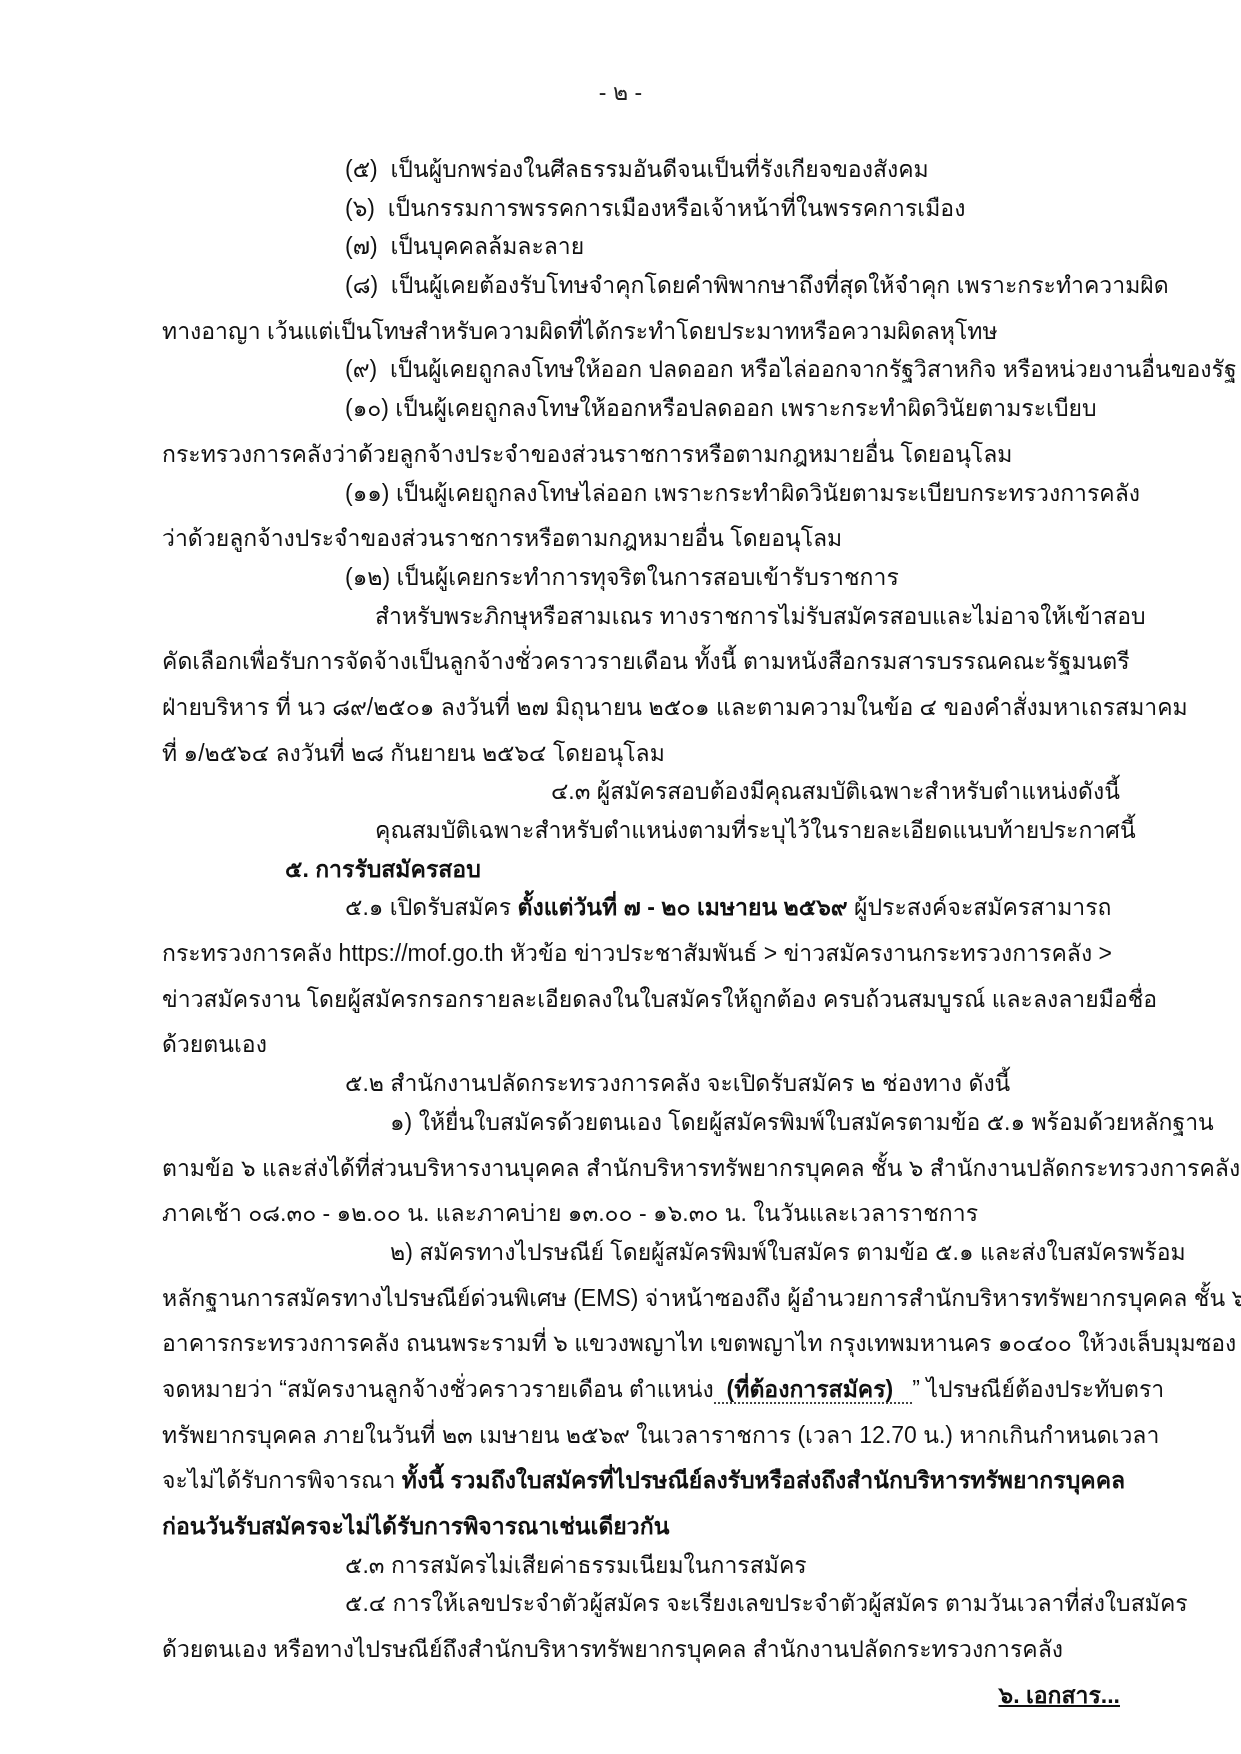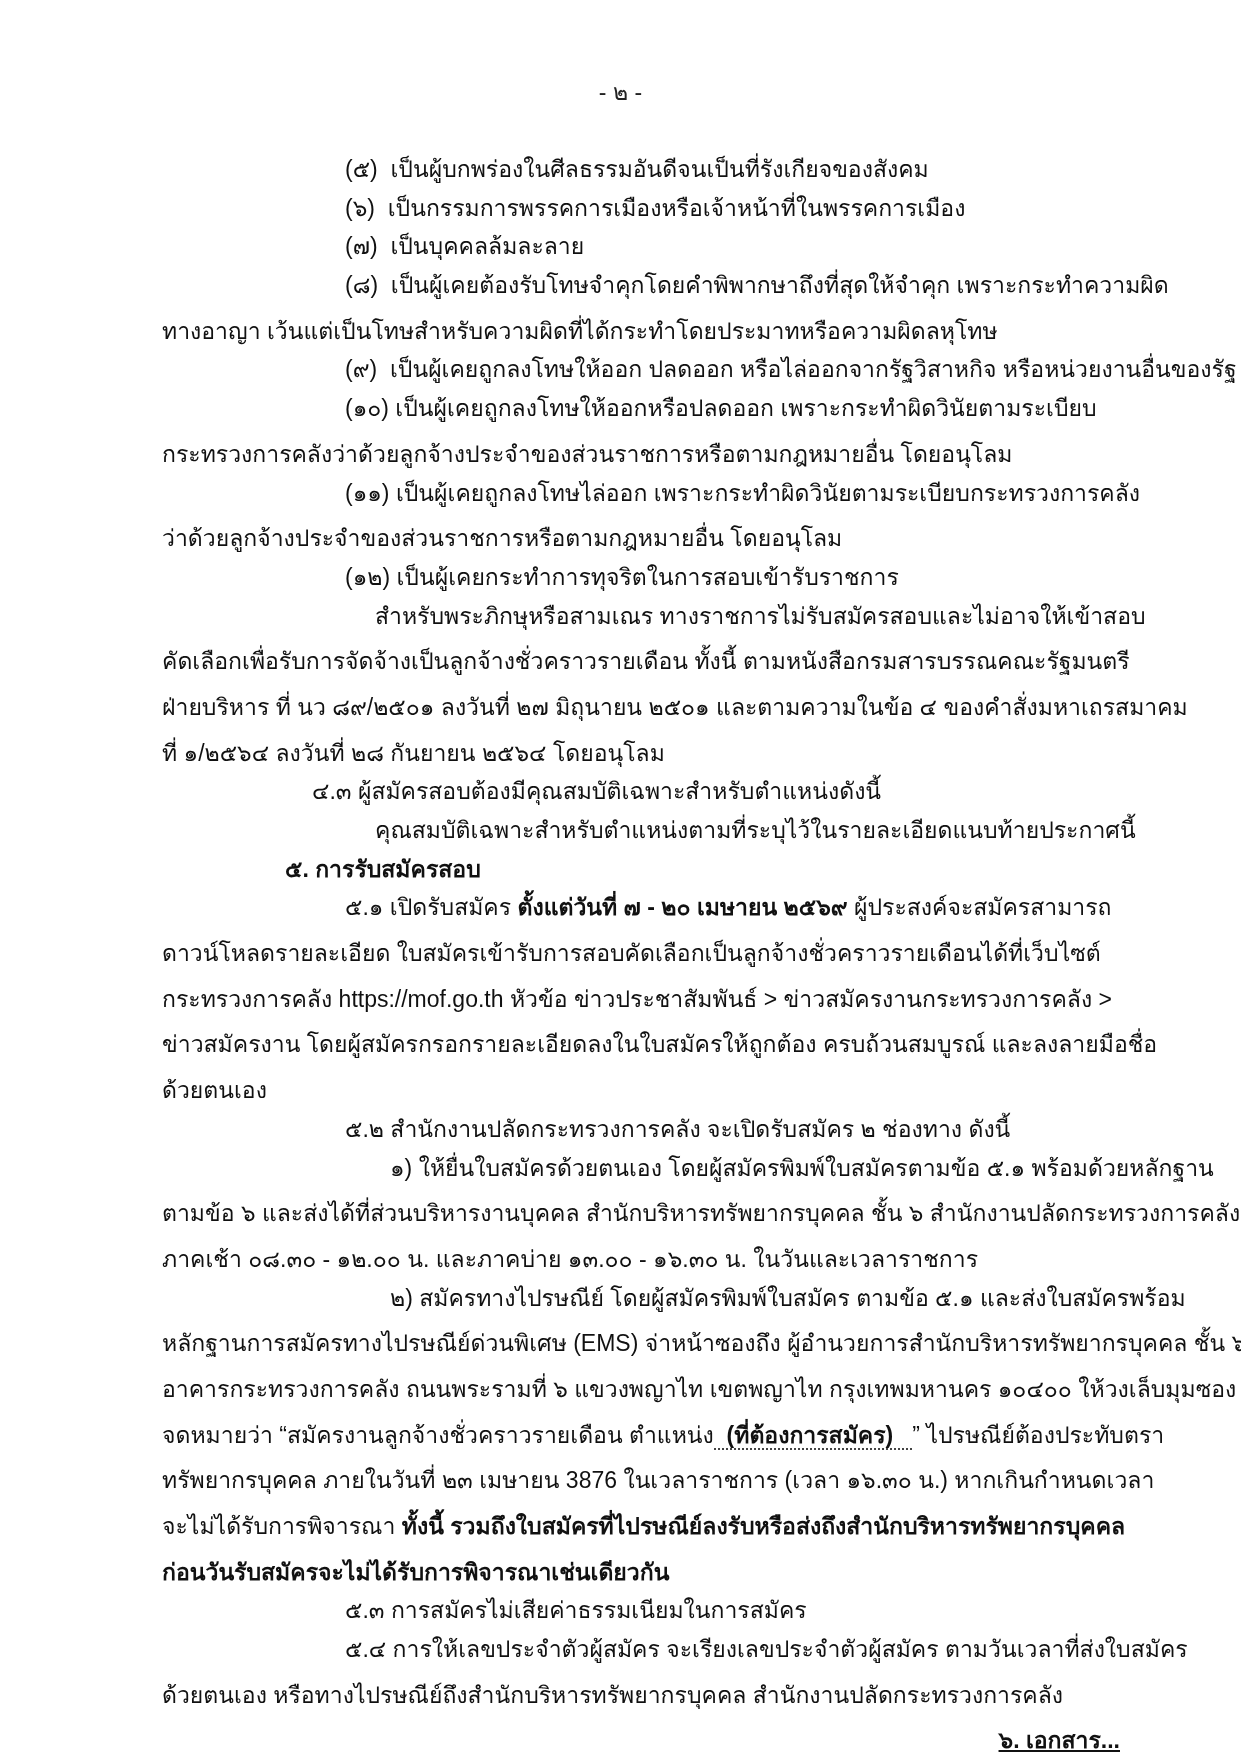--- a/index.html
+++ b/index.html
@@ -29,21 +29,21 @@
     width:958px;
   }
   .line{
     height:38.7px;
     line-height:38.7px;
     white-space:pre;
   }
   .al-right{text-align:right;text-decoration:underline;}
   .ind-none{padding-left:0;margin-top:7px;}
   .ind-h5{padding-left:123px;}
-  .ind-s43{padding-left:150px;}
+  .ind-s43{padding-left:150px;text-align:right;}
   .ind-item{padding-left:183px;}
   .ind-deep{padding-left:213px;}
   .ind-num{padding-left:228px;}
   .s-n{font-weight:normal;}
   .s-b{font-weight:bold;}
   .s-d{font-weight:bold;border-bottom:2px dotted #444;}
 </style>
 </head>
 <body>
 
@@ -62,33 +62,32 @@
       <div class="line ind-none"><span class="s-n">ว่าด้วยลูกจ้างประจำของส่วนราชการหรือตามกฎหมายอื่น โดยอนุโลม</span></div>
       <div class="line ind-item"><span class="s-n">(๑๒) เป็นผู้เคยกระทำการทุจริตในการสอบเข้ารับราชการ</span></div>
       <div class="line ind-deep"><span class="s-n">สำหรับพระภิกษุหรือสามเณร ทางราชการไม่รับสมัครสอบและไม่อาจให้เข้าสอบ</span></div>
       <div class="line ind-none"><span class="s-n">คัดเลือกเพื่อรับการจัดจ้างเป็นลูกจ้างชั่วคราวรายเดือน ทั้งนี้ ตามหนังสือกรมสารบรรณคณะรัฐมนตรี</span></div>
       <div class="line ind-none"><span class="s-n">ฝ่ายบริหาร ที่ นว ๘๙/๒๕๐๑ ลงวันที่ ๒๗ มิถุนายน ๒๕๐๑ และตามความในข้อ ๔ ของคำสั่งมหาเถรสมาคม</span></div>
       <div class="line ind-none"><span class="s-n">ที่ ๑/๒๕๖๔ ลงวันที่ ๒๘ กันยายน ๒๕๖๔ โดยอนุโลม</span></div>
       <div class="line ind-s43"><span class="s-n">๔.๓ ผู้สมัครสอบต้องมีคุณสมบัติเฉพาะสำหรับตำแหน่งดังนี้</span></div>
       <div class="line ind-deep"><span class="s-n">คุณสมบัติเฉพาะสำหรับตำแหน่งตามที่ระบุไว้ในรายละเอียดแนบท้ายประกาศนี้</span></div>
       <div class="line ind-h5"><span class="s-b">๕. การรับสมัครสอบ</span></div>
       <div class="line ind-item"><span class="s-n">๕.๑ เปิดรับสมัคร </span><span class="s-b">ตั้งแต่วันที่ ๗ - ๒๐ เมษายน ๒๕๖๙</span><span class="s-n"> ผู้ประสงค์จะสมัครสามารถ</span></div>
-      <div class="line ind-none"><span class="s-n">ดาวน์โหลดรายละเอียด ใบสมัครเข้ารับการสอบคัดเลือกเป็นลูกจ้างชั่วคราวรายเดือนได้ที่เว็บไซต์</span></div>
       <div class="line ind-none"><span class="s-n">กระทรวงการคลัง https://mof.go.th หัวข้อ ข่าวประชาสัมพันธ์ &gt; ข่าวสมัครงานกระทรวงการคลัง &gt;</span></div>
       <div class="line ind-none"><span class="s-n">ข่าวสมัครงาน โดยผู้สมัครกรอกรายละเอียดลงในใบสมัครให้ถูกต้อง ครบถ้วนสมบูรณ์ และลงลายมือชื่อ</span></div>
       <div class="line ind-none"><span class="s-n">ด้วยตนเอง</span></div>
       <div class="line ind-item"><span class="s-n">๕.๒ สำนักงานปลัดกระทรวงการคลัง จะเปิดรับสมัคร ๒ ช่องทาง ดังนี้</span></div>
       <div class="line ind-num"><span class="s-n">๑) ให้ยื่นใบสมัครด้วยตนเอง โดยผู้สมัครพิมพ์ใบสมัครตามข้อ ๕.๑ พร้อมด้วยหลักฐาน</span></div>
       <div class="line ind-none"><span class="s-n">ตามข้อ ๖ และส่งได้ที่ส่วนบริหารงานบุคคล สำนักบริหารทรัพยากรบุคคล ชั้น ๖ สำนักงานปลัดกระทรวงการคลัง</span></div>
       <div class="line ind-none"><span class="s-n">ภาคเช้า ๐๘.๓๐ - ๑๒.๐๐ น. และภาคบ่าย ๑๓.๐๐ - ๑๖.๓๐ น. ในวันและเวลาราชการ</span></div>
       <div class="line ind-num"><span class="s-n">๒) สมัครทางไปรษณีย์ โดยผู้สมัครพิมพ์ใบสมัคร ตามข้อ ๕.๑ และส่งใบสมัครพร้อม</span></div>
       <div class="line ind-none"><span class="s-n">หลักฐานการสมัครทางไปรษณีย์ด่วนพิเศษ (EMS) จ่าหน้าซองถึง ผู้อำนวยการสำนักบริหารทรัพยากรบุคคล ชั้น ๖</span></div>
       <div class="line ind-none"><span class="s-n">อาคารกระทรวงการคลัง ถนนพระรามที่ ๖ แขวงพญาไท เขตพญาไท กรุงเทพมหานคร ๑๐๔๐๐ ให้วงเล็บมุมซอง</span></div>
       <div class="line ind-none"><span class="s-n">จดหมายว่า “สมัครงานลูกจ้างชั่วคราวรายเดือน ตำแหน่ง</span><span class="s-d">&nbsp;&nbsp;(ที่ต้องการสมัคร)&nbsp;&nbsp;&nbsp;</span><span class="s-n">” ไปรษณีย์ต้องประทับตรา</span></div>
-      <div class="line ind-none"><span class="s-n">ทรัพยากรบุคคล ภายในวันที่ ๒๓ เมษายน 3876 ในเวลาราชการ (เวลา ๑๖.๓๐ น.) หากเกินกำหนดเวลา</span></div>
+      <div class="line ind-none"><span class="s-n">ทรัพยากรบุคคล ภายในวันที่ ๒๓ เมษายน ๒๕๖๙ ในเวลาราชการ (เวลา 12.70 น.) หากเกินกำหนดเวลา</span></div>
       <div class="line ind-none"><span class="s-n">จะไม่ได้รับการพิจารณา </span><span class="s-b">ทั้งนี้ รวมถึงใบสมัครที่ไปรษณีย์ลงรับหรือส่งถึงสำนักบริหารทรัพยากรบุคคล</span></div>
       <div class="line ind-none"><span class="s-b">ก่อนวันรับสมัครจะไม่ได้รับการพิจารณาเช่นเดียวกัน</span></div>
       <div class="line ind-item"><span class="s-n">๕.๓ การสมัครไม่เสียค่าธรรมเนียมในการสมัคร</span></div>
       <div class="line ind-item"><span class="s-n">๕.๔ การให้เลขประจำตัวผู้สมัคร จะเรียงเลขประจำตัวผู้สมัคร ตามวันเวลาที่ส่งใบสมัคร</span></div>
       <div class="line ind-none"><span class="s-n">ด้วยตนเอง หรือทางไปรษณีย์ถึงสำนักบริหารทรัพยากรบุคคล สำนักงานปลัดกระทรวงการคลัง</span></div>
       <div class="line ind-none al-right"><span class="s-b">๖. เอกสาร...</span></div>
     </div>
 </div>
 
 </body></html>

